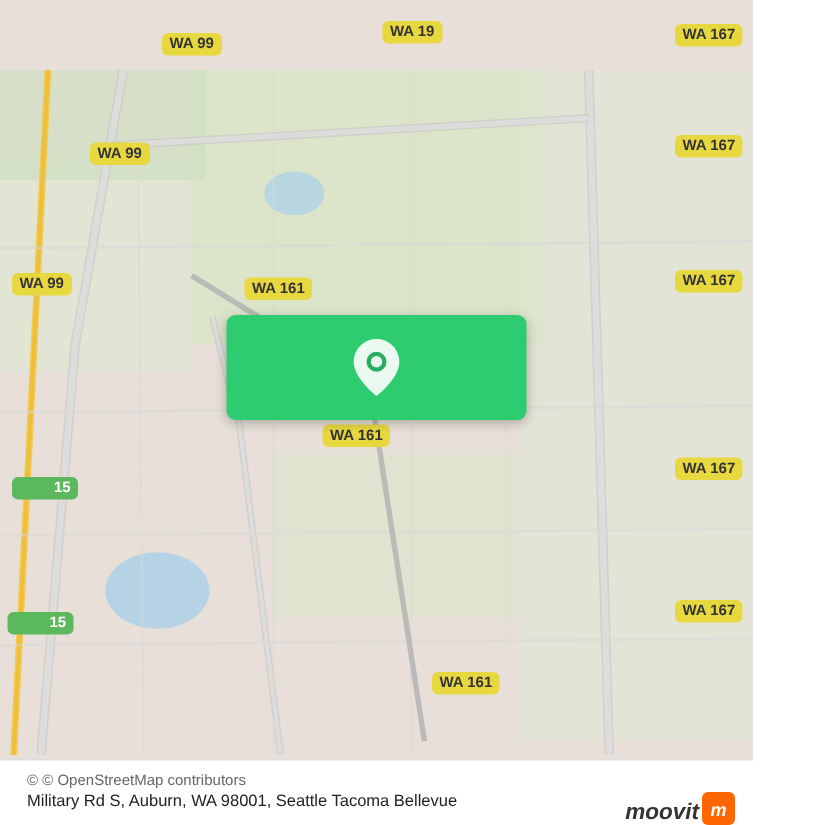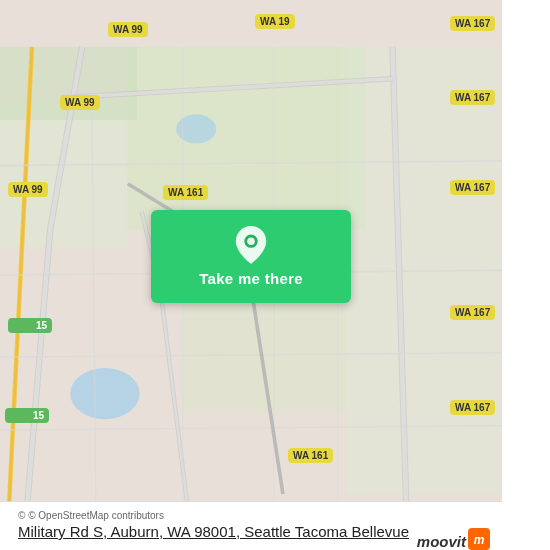--- a/index.html
+++ b/index.html
@@ -48,24 +48,23 @@
       z-index: 10;
     }
 
     #copyright-line {
       font-size: 10px;
       color: #666;
       margin-bottom: 2px;
     }
 
     #address-line {
-      font-size: 15px;
+      font-size: 11px;
       color: #222;
       font-weight: 400;
-      text-decoration: underline;
     }
 
     
     #moovit-logo {
       position: absolute;
       bottom: 0;
       right: 12px;
       display: flex;
       align-items: flex-end;
       gap: 2px;
@@ -205,21 +204,20 @@
   <div class="route-badge badge-green" style="left:8px; top:318px;">15</div>
   <div class="route-badge badge-green" style="left:5px; top:408px;">15</div>
 
   <button id="take-me-there-btn">
 
     <svg id="location-pin-icon" viewBox="0 0 32 40" xmlns="http://www.w3.org/2000/svg">
       <path d="M16 0 C7.16 0 0 7.16 0 16 C0 28 16 40 16 40 C16 40 32 28 32 16 C32 7.16 24.84 0 16 0 Z" fill="white" opacity="0.9"></path>
       <circle cx="16" cy="16" r="7" fill="#27ae60"></circle>
       <circle cx="16" cy="16" r="4" fill="white" opacity="0.9"></circle>
     </svg>
-    <span id="btn-label">Take me there</span>
   </button>
 
   <div id="bottom-bar">
     <div id="copyright-line">
       <span>©</span>
       <span>© OpenStreetMap contributors</span>
     </div>
     <div style="display:flex; justify-content:space-between; align-items:center;">
       <div id="address-line">Military Rd S, Auburn, WA 98001, Seattle Tacoma Bellevue</div>
 

